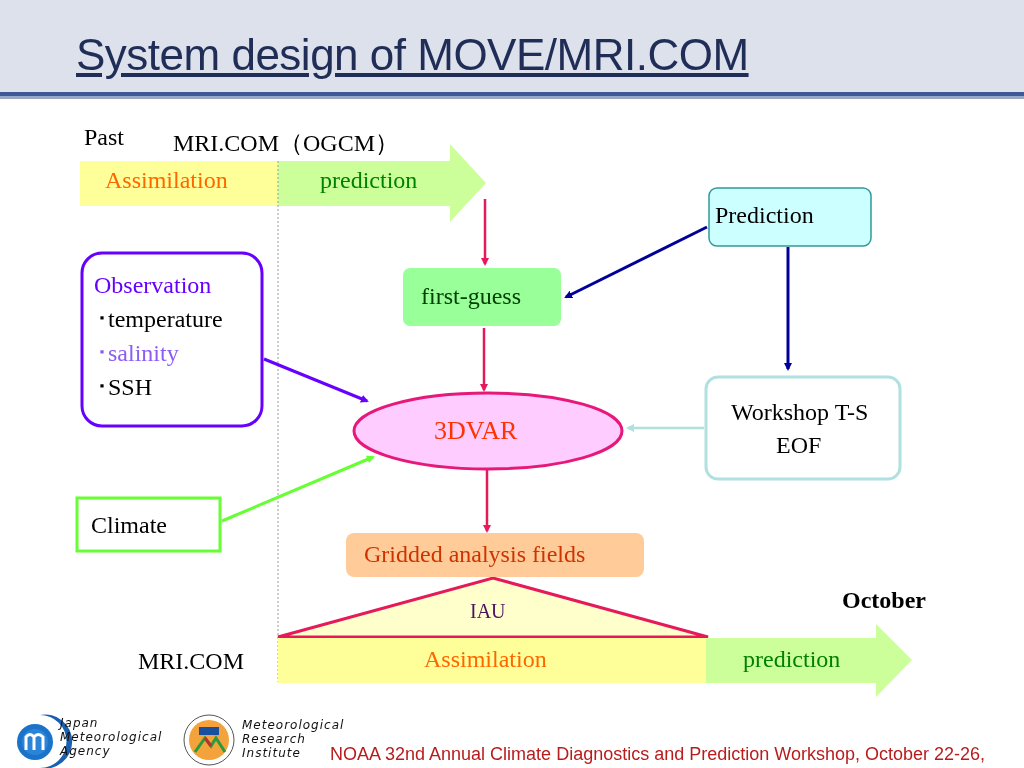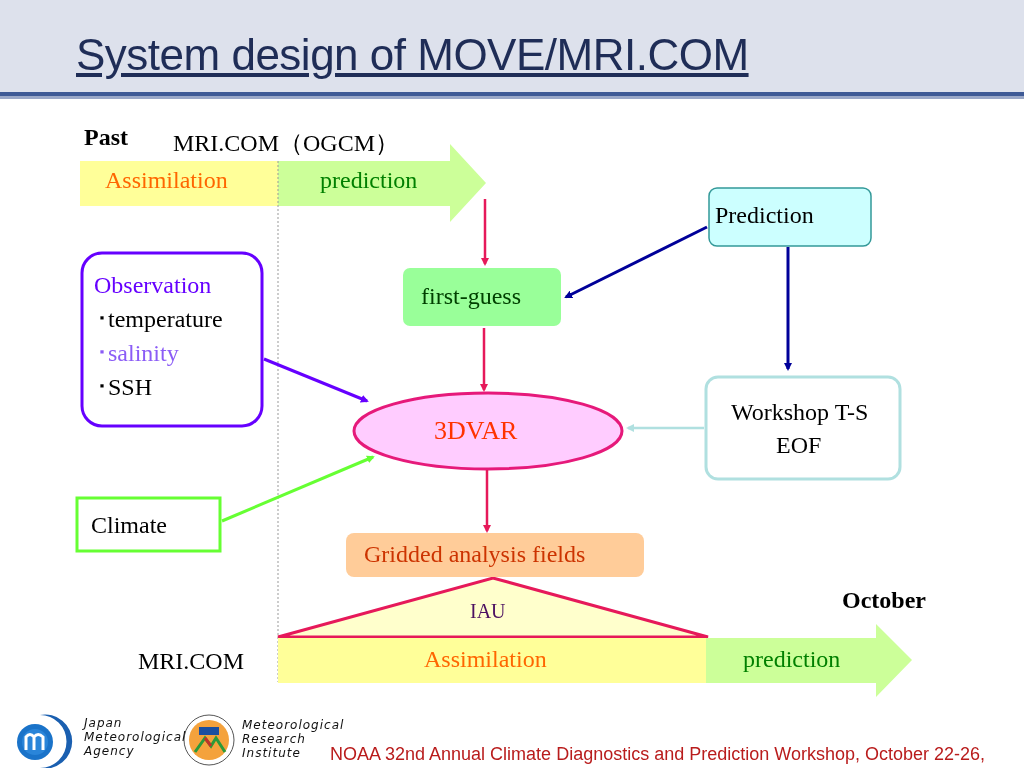--- a/index.html
+++ b/index.html
@@ -76,21 +76,21 @@
 
   <g>
     <circle cx="209" cy="740" r="25" fill="#ffffff" stroke="#555" stroke-width="1"></circle>
     <circle cx="209" cy="740" r="20" fill="#f4a23c"></circle>
     <rect x="199" y="727" width="20" height="8" fill="#1a4fa0"></rect>
     <path d="M195,752 L205,738 L211,746 L216,738 L225,752" fill="none" stroke="#2a9a3a" stroke-width="3"></path>
     <path d="M205,738 L211,746" stroke="#c0302a" stroke-width="3"></path>
   </g>
 </svg>
 
-<div class="lbl" style="left:84px;top:124px;font-size:24px;font-weight:bold;color:#000;">Past</div>
+<div class="lbl" style="left:84px;top:124px;font-size:24px;font-weight:normal;color:#000;">Past</div>
 <div class="lbl" style="left:173px;top:127px;font-size:24px;color:#000;">MRI.COM（OGCM）</div>
 <div class="lbl" style="left:105px;top:167px;font-size:24px;color:#ff6600;">Assimilation</div>
 <div class="lbl" style="left:320px;top:167px;font-size:24px;color:#008000;">prediction</div>
 
 <div class="lbl" style="left:715px;top:202px;font-size:24px;color:#000;">Prediction</div>
 <div class="lbl" style="left:421px;top:283px;font-size:24px;color:#004000;">first-guess</div>
 
 <div class="lbl" style="left:94px;top:272px;font-size:24px;color:#6600ff;">Observation</div>
 <div class="lbl" style="left:96px;top:306px;font-size:24px;color:#000;">･temperature</div>
 <div class="lbl" style="left:96px;top:340px;font-size:24px;color:#8b5cf6;">･salinity</div>
@@ -103,21 +103,21 @@
 
 <div class="lbl" style="left:91px;top:512px;font-size:24px;color:#000;">Climate</div>
 <div class="lbl" style="left:364px;top:541px;font-size:24px;color:#cc3300;">Gridded analysis fields</div>
 <div class="lbl" style="left:470px;top:600px;font-size:20px;color:#4b1060;">IAU</div>
 
 <div class="lbl" style="left:842px;top:587px;font-size:24px;font-weight:bold;color:#000;">October</div>
 <div class="lbl" style="left:138px;top:648px;font-size:24px;color:#000;">MRI.COM</div>
 <div class="lbl" style="left:424px;top:646px;font-size:24px;color:#ff6600;">Assimilation</div>
 <div class="lbl" style="left:743px;top:646px;font-size:24px;color:#008000;">prediction</div>
 
-<div class="logo-text" style="left:84px;top:716px;">
+<div class="logo-text" style="left:60px;top:716px;">
   <div>Japan</div>
   <div>Meteorological</div>
   <div>Agency</div>
 </div>
 <div class="logo-text" style="left:242px;top:718px;">
   <div>Meteorological</div>
   <div>Research</div>
   <div>Institute</div>
 </div>
 <div class="footer-note">NOAA 32nd Annual Climate Diagnostics and Prediction Workshop, October 22-26, 2007, Tallahassee, Florida</div>

